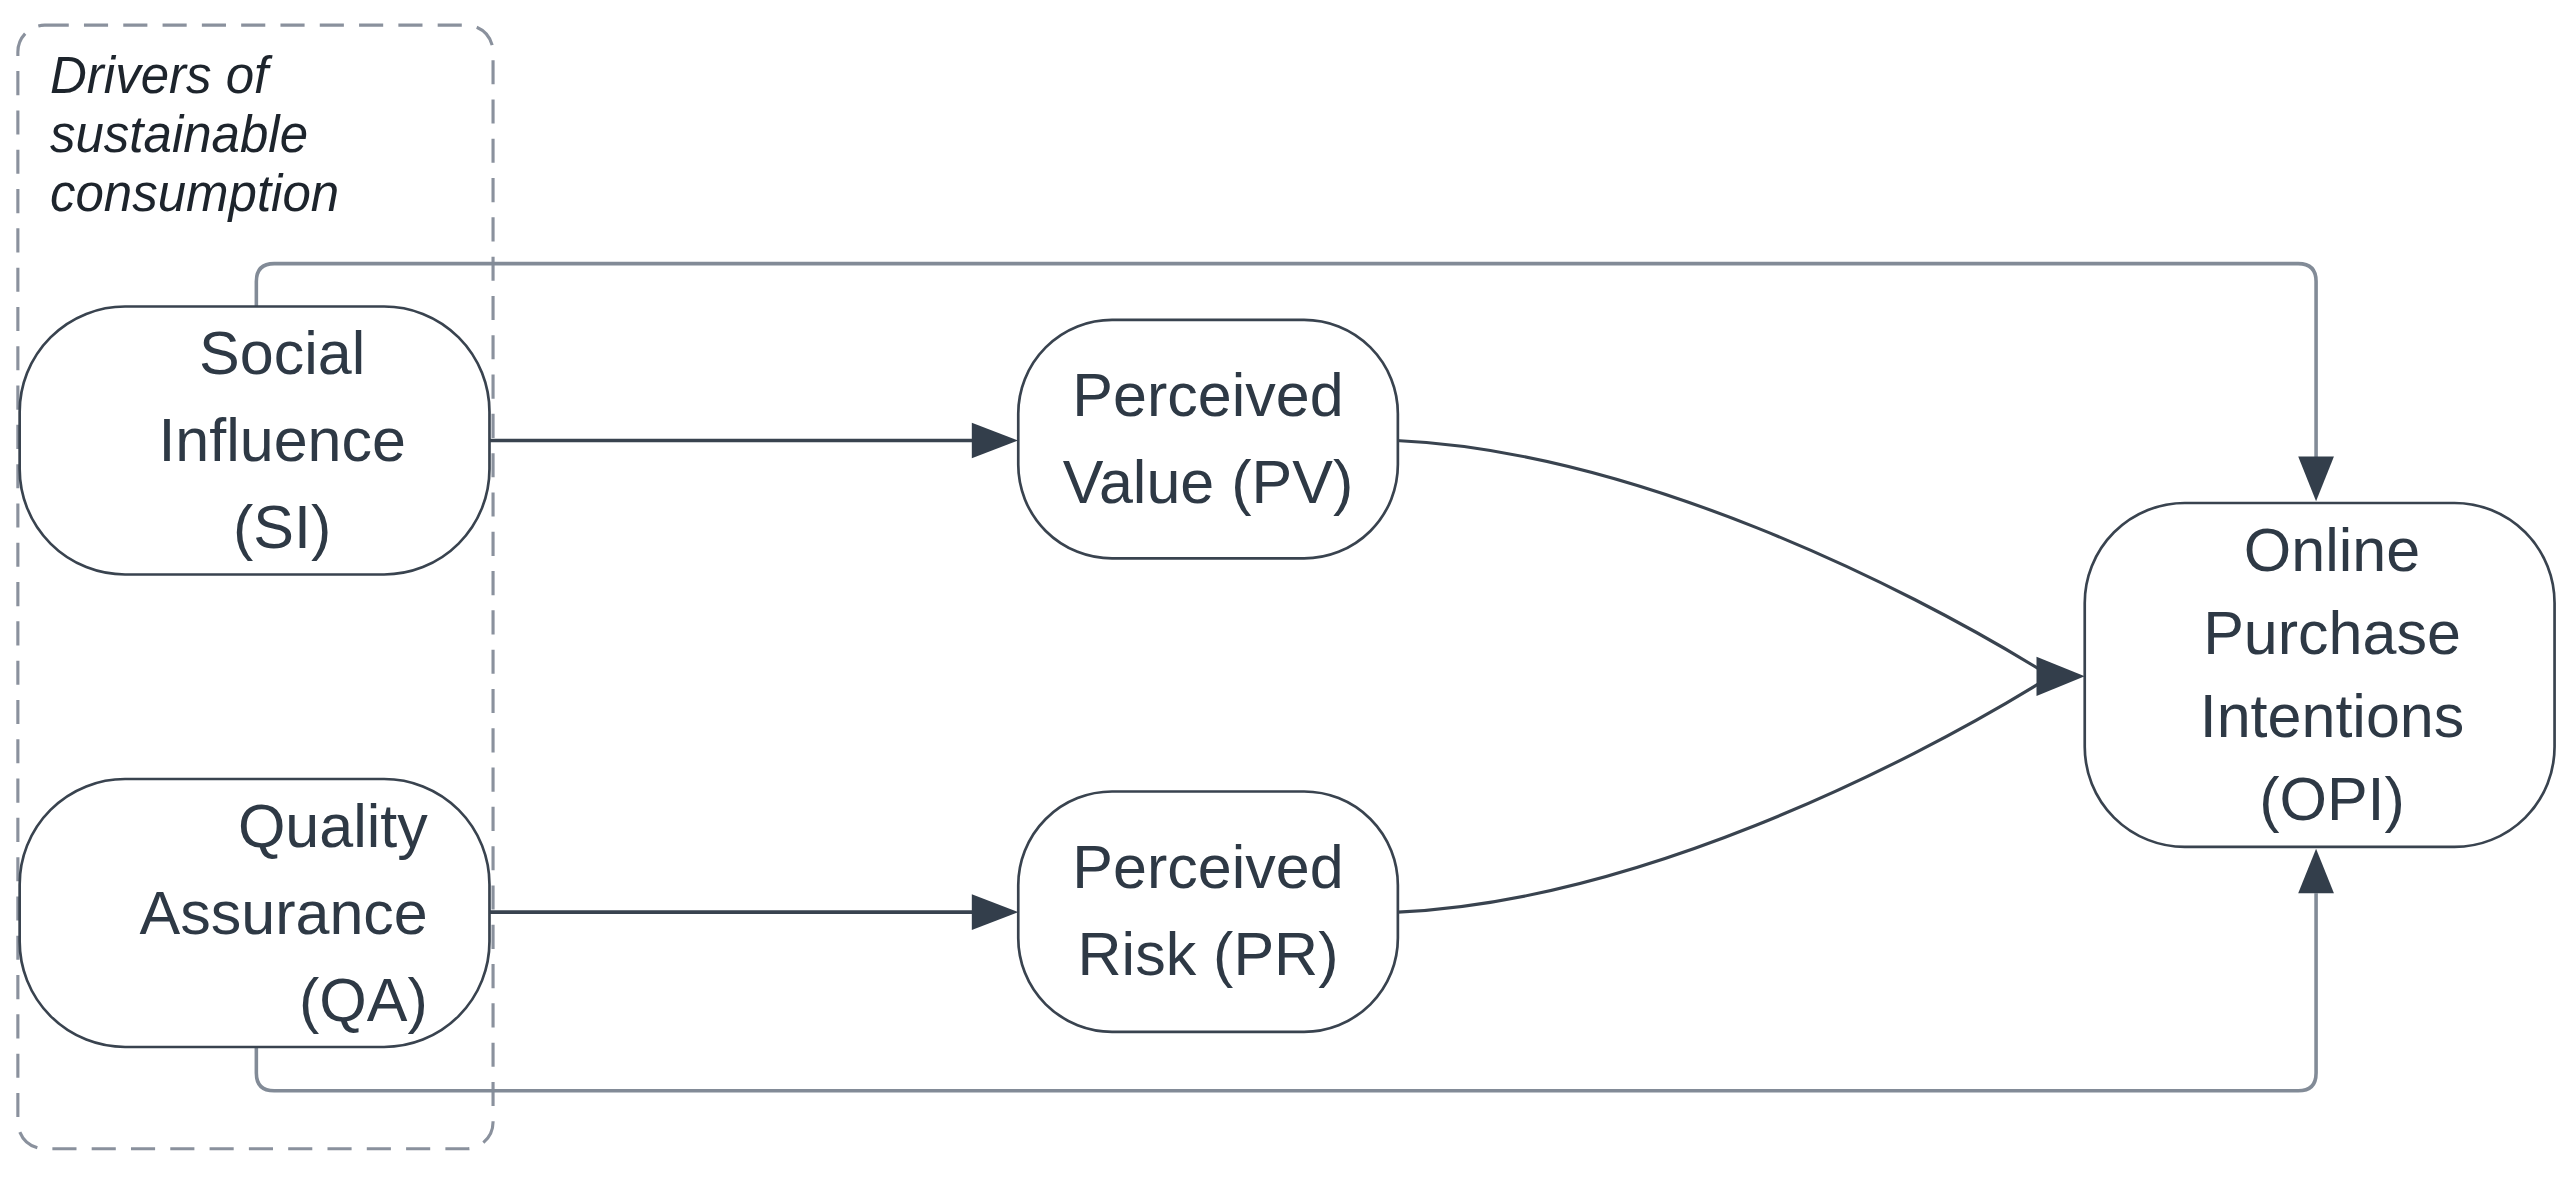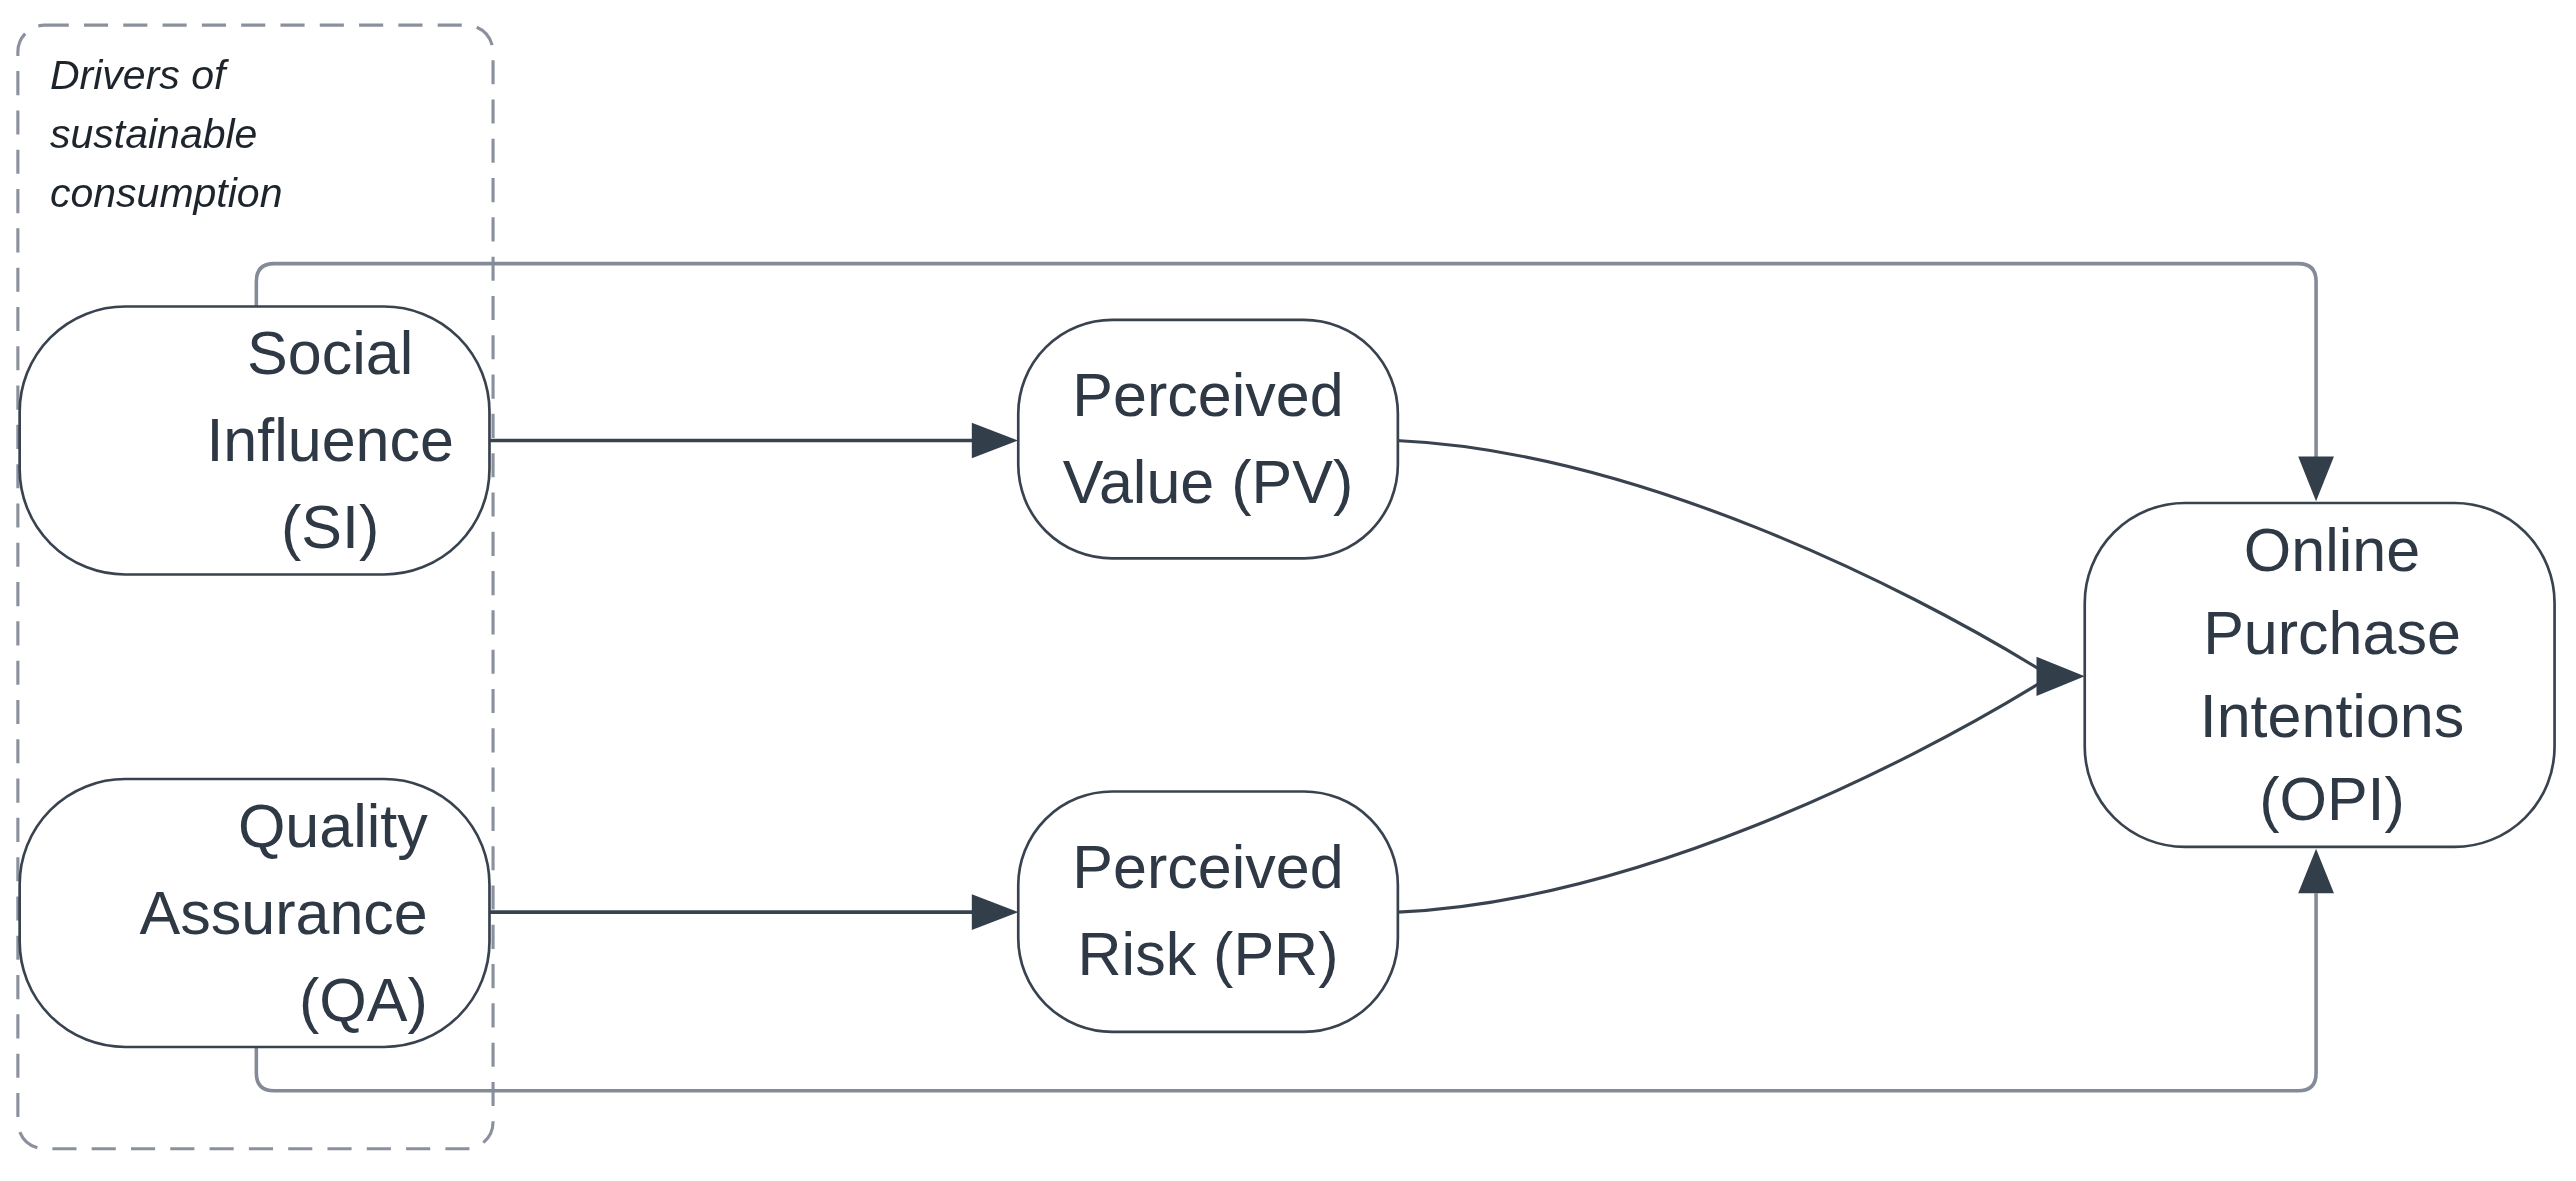--- a/index.html
+++ b/index.html
@@ -37,21 +37,21 @@
   .node-label.opi {
     line-height: 83px;
     margin-left: 12px;
   }
   .group-label {
     position: absolute;
     left: 50px;
     top: 46px;
     width: 393px;
     color: #1d242c;
-    font-size: 41px;
+    font-size: 51px;
     font-style: italic;
     line-height: 59px;
     white-space: pre-line;
     text-align: left;
     pointer-events: none;
   }
 </style>
 </head>
 <body>
 
@@ -83,21 +83,21 @@
     <polygon points="1140,1021 1088,1001 1088,1041" fill="#333e4b"></polygon>
     <polygon points="2334,757 2280,735 2280,779" fill="#333e4b"></polygon>
     <polygon points="2593,561 2573,511 2613,511" fill="#333e4b"></polygon>
     <polygon points="2593,950 2573,1000 2613,1000" fill="#333e4b"></polygon>
   </svg>
 
   <div class="group-label">Drivers of
 sustainable
 consumption</div>
 
-  <div class="node-label" style="left:19.7px; top:306px; width:525px; height:268px;padding-left:48px;">Social
+  <div class="node-label" style="left:19.7px; top:306px; width:525px; height:268px;">Social
 Influence
 (SI)</div>
 
   <div class="node-label" style="left:19.7px; top:779px; width:528px; height:268px;text-align:right;">Quality
 Assurance
 (QA)</div>
 
   <div class="node-label" style="left:1018px; top:320px; width:380px; height:238px;">Perceived
 Value (PV)</div>
 

